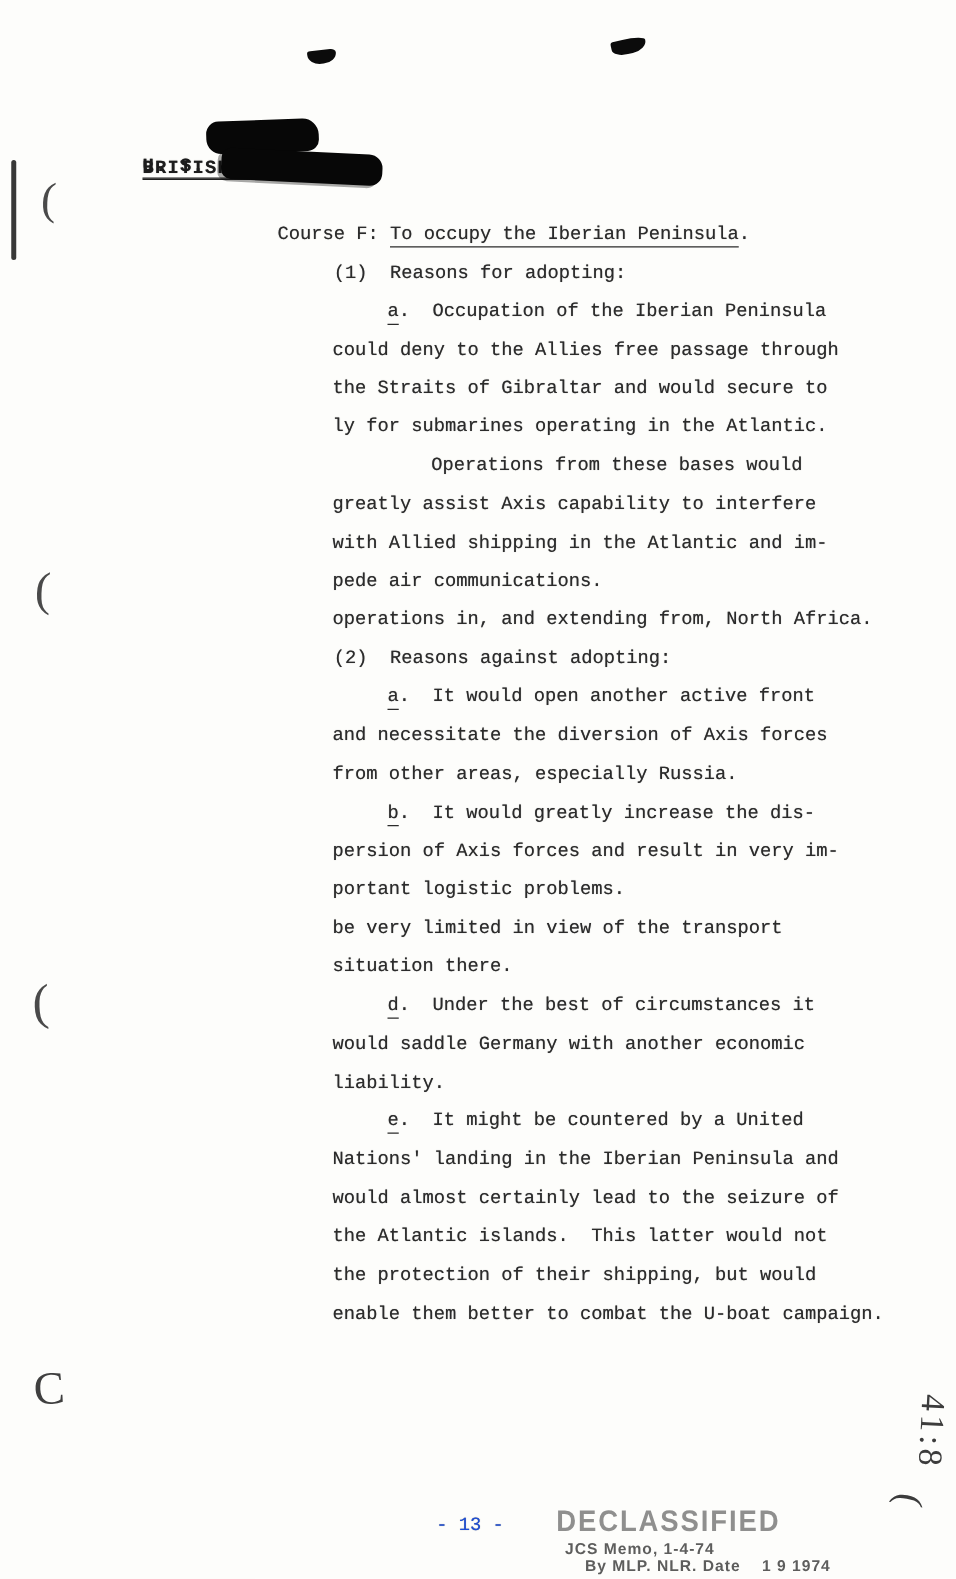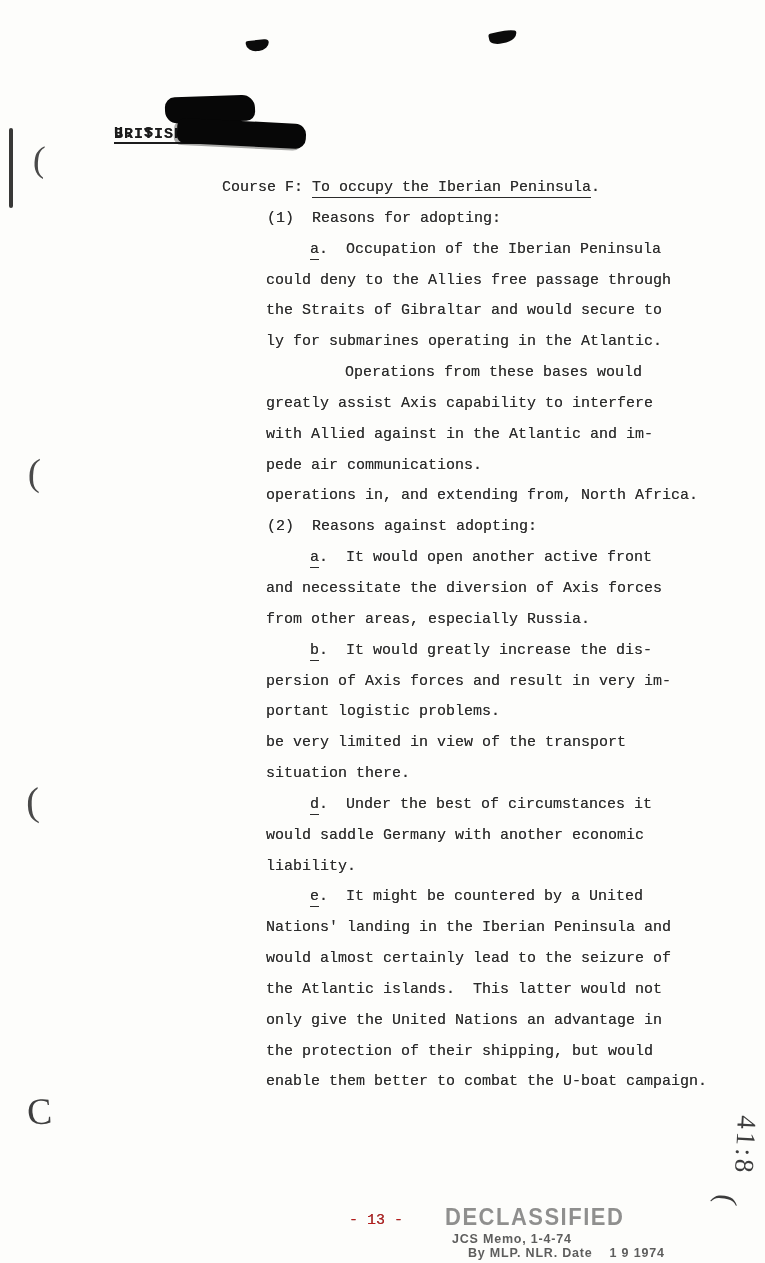--- a/index.html
+++ b/index.html
@@ -58,21 +58,21 @@
   .note-right{
     left:695px;top:1130px;width:100px;text-align:center;
     font-size:27px;letter-spacing:3px;color:#3c3c3c;
     transform:rotate(93deg);
   }
   .paren-right{left:722px;top:1183px;font-size:30px;color:#3c3c3c;transform:rotate(100deg);display:inline-block;}
 
   
   .pageno{
     position:absolute;left:349px;top:1212px;
-    font-size:15px;color:#b91c1c;white-space:pre;
+    font-size:15px;color:#1d4ed8;white-space:pre;
     text-shadow:0 0 0.6px rgba(40,40,40,0.65);
   }
   .stamp-big{
     position:absolute;left:445px;top:1204px;
     font-family:"Liberation Sans",sans-serif;font-weight:bold;
     font-size:22px;letter-spacing:1.5px;
     color:rgba(42,42,42,0.52);
     transform:scaleY(1.08);
     filter:blur(.4px);
     white-space:pre;
@@ -108,40 +108,39 @@
 
   <div class="body-text">
       <div class="tline l0"><span>Course F: </span><span class="u">To occupy the Iberian Peninsula</span><span>.</span></div>
       <div class="tline l1"><span>(1)  Reasons for adopting:</span></div>
       <div class="tline l2"><span class="u">a</span><span>.  Occupation of the Iberian Peninsula</span></div>
       <div class="tline l3"><span>could deny to the Allies free passage through</span></div>
       <div class="tline l3"><span>the Straits of Gibraltar and would secure to</span></div>
       <div class="tline l3"><span>ly for submarines operating in the Atlantic.</span></div>
       <div class="tline l4"><span>Operations from these bases would</span></div>
       <div class="tline l3"><span>greatly assist Axis capability to interfere</span></div>
-      <div class="tline l3"><span>with Allied against in the Atlantic and im-</span></div>
+      <div class="tline l3"><span>with Allied shipping in the Atlantic and im-</span></div>
       <div class="tline l3"><span>pede air communications.</span></div>
       <div class="tline l3"><span>operations in, and extending from, North Africa.</span></div>
       <div class="tline l1"><span>(2)  Reasons against adopting:</span></div>
       <div class="tline l2"><span class="u">a</span><span>.  It would open another active front</span></div>
       <div class="tline l3"><span>and necessitate the diversion of Axis forces</span></div>
       <div class="tline l3"><span>from other areas, especially Russia.</span></div>
       <div class="tline l2"><span class="u">b</span><span>.  It would greatly increase the dis-</span></div>
       <div class="tline l3"><span>persion of Axis forces and result in very im-</span></div>
       <div class="tline l3"><span>portant logistic problems.</span></div>
       <div class="tline l3"><span>be very limited in view of the transport</span></div>
       <div class="tline l3"><span>situation there.</span></div>
       <div class="tline l2"><span class="u">d</span><span>.  Under the best of circumstances it</span></div>
       <div class="tline l3"><span>would saddle Germany with another economic</span></div>
       <div class="tline l3"><span>liability.</span></div>
       <div class="tline l2"><span class="u">e</span><span>.  It might be countered by a United</span></div>
       <div class="tline l3"><span>Nations' landing in the Iberian Peninsula and</span></div>
       <div class="tline l3"><span>would almost certainly lead to the seizure of</span></div>
       <div class="tline l3"><span>the Atlantic islands.  This latter would not</span></div>
-      <div class="tline l3"><span>only give the United Nations an advantage in</span></div>
       <div class="tline l3"><span>the protection of their shipping, but would</span></div>
       <div class="tline l3"><span>enable them better to combat the U-boat campaign.</span></div>
     </div>
 
   <span class="pageno">- 13 -</span>
   <span class="stamp-big">DECLASSIFIED</span>
   <span class="stamp-small stamp2">JCS Memo, 1-4-74</span>
   <span class="stamp-small stamp3">By MLP. NLR. Date    1 9 1974</span>
 
 </div>

